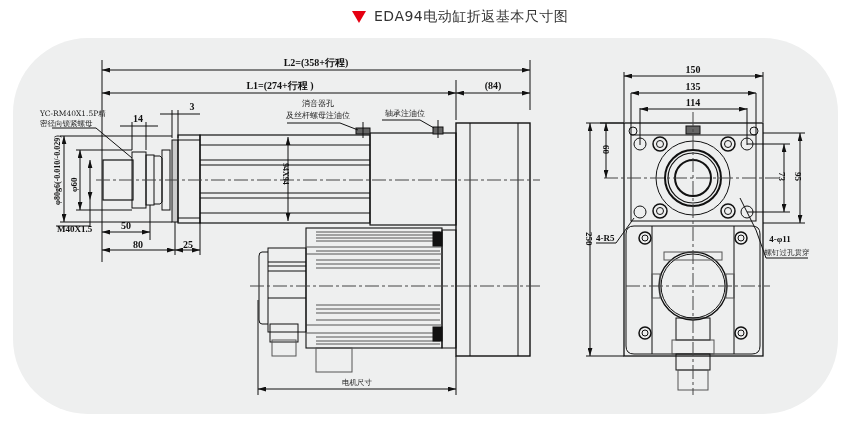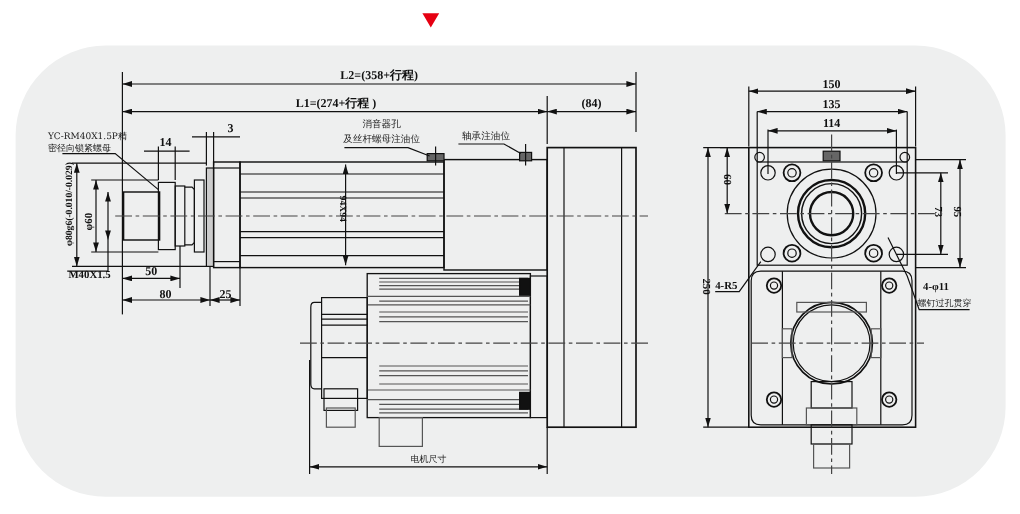--- a/index.html
+++ b/index.html
@@ -10,20 +10,21 @@
   .panel{position:absolute;left:13px;top:38px;width:825px;height:376px;background:#eeefef;border-radius:75px;}
   svg.dwg{position:absolute;left:0;top:0;}
   .dim{font-family:"Liberation Serif","DejaVu Serif",serif;font-weight:bold;fill:#111;}
   .note{font-family:"DejaVu Serif",serif;fill:#222;}
 </style>
 </head>
 <body>
 
 <div class="title">
   <span class="tri"></span>
+  <span class="txt">EDA94电动缸折返基本尺寸图</span>
 </div>
 
 <div class="panel"></div>
 
 <svg class="dwg" width="850" height="428" viewBox="0 0 850 428">
   <defs>
     <marker id="ar" viewBox="0 0 10 6" refX="10" refY="3" markerWidth="8" markerHeight="5" orient="auto-start-reverse">
       <path d="M0,0 L10,3 L0,6 z" fill="#111"></path>
     </marker>
   </defs>

